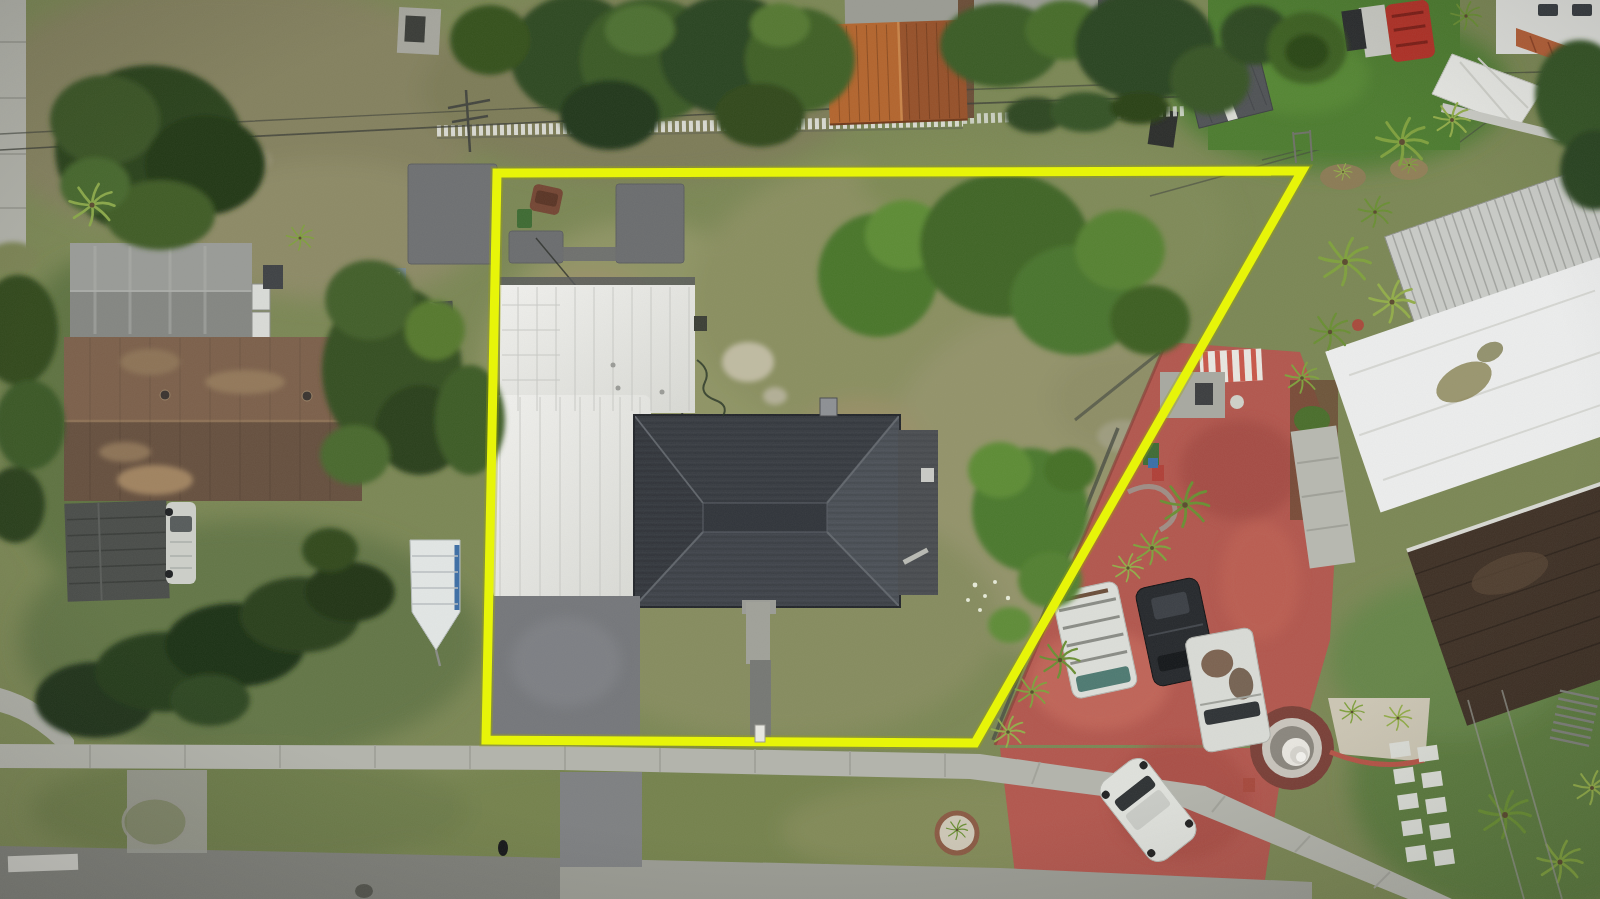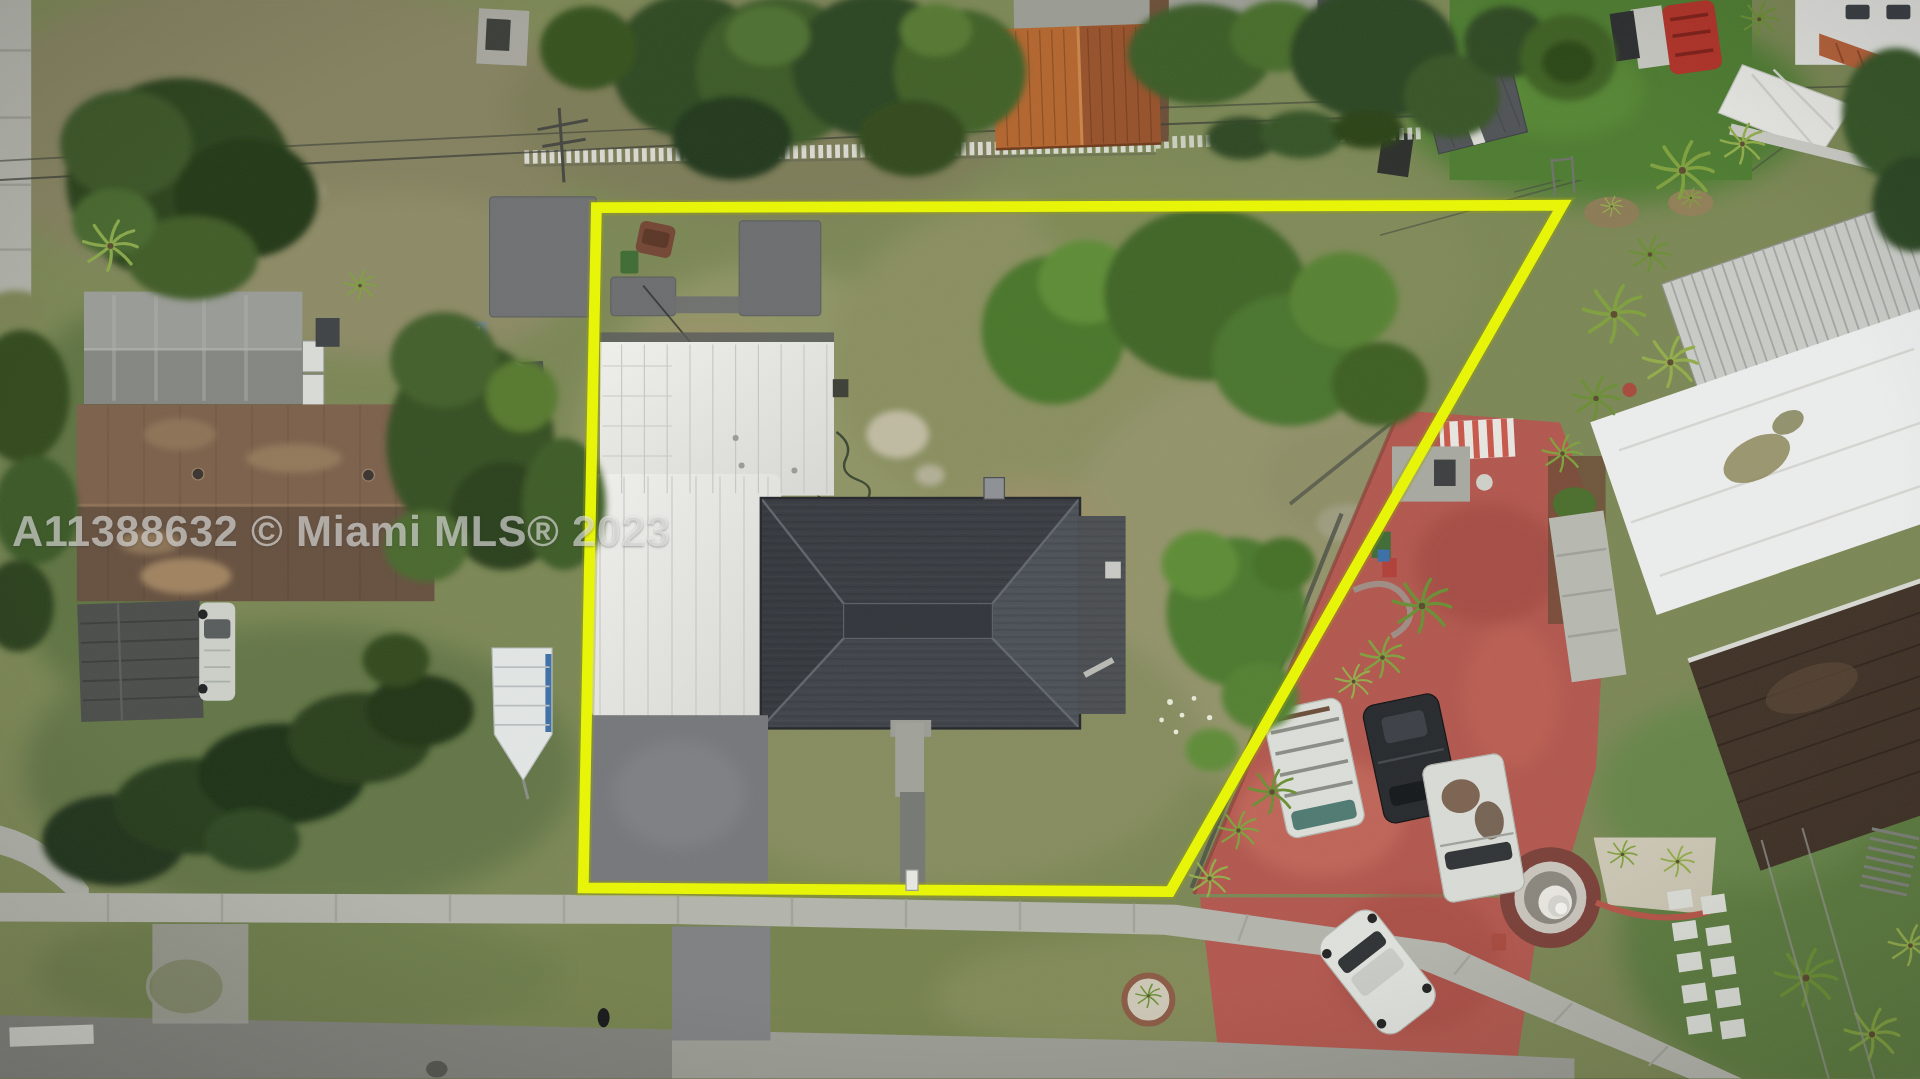--- a/index.html
+++ b/index.html
@@ -628,14 +628,13 @@
 <g>
   <polygon points="497,173 1302,171 975,743 486,740" fill="none" stroke="#9aa400" stroke-width="13" opacity=".35"></polygon>
   <polygon points="497,173 1302,171 975,743 486,740" fill="none" stroke="#e9f703" stroke-width="9" stroke-linejoin="miter"></polygon>
   <rect x="755" y="725" width="10" height="17" fill="#e8e8e2" stroke="#9a9a94"></rect>
 </g>
 
 <rect width="1600" height="899" fill="url(#vig)"></rect>
 <rect width="1600" height="899" filter="url(#grain)"></rect>
 </svg>
 
-<div class="watermark">A11388632 © Miami MLS® 2023</div>
 </div>
 
 </body></html>

